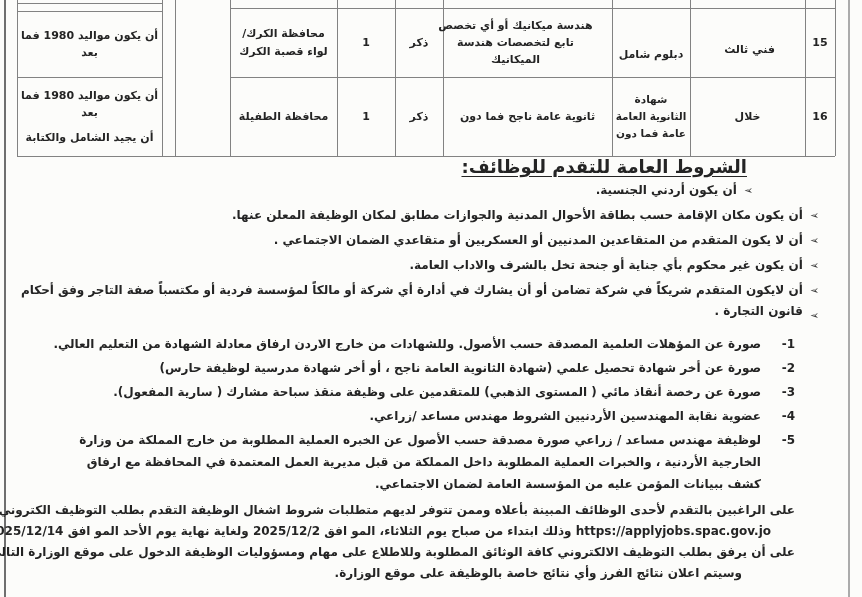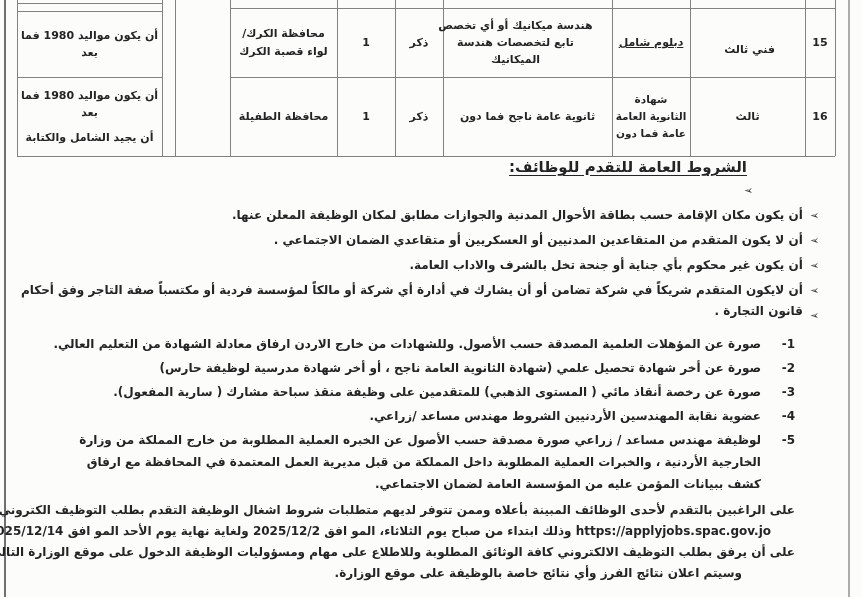--- a/index.html
+++ b/index.html
@@ -19,21 +19,21 @@
     position:absolute;display:flex;align-items:center;justify-content:center;
     text-align:center;font-weight:bold;font-size:11px;line-height:1.55;
     padding:2px 3px;box-sizing:border-box;
   }
   .cell.small{font-size:10.5px;line-height:1.6;}
   .cond-cell{justify-content:center;}
   .cond-two{flex-direction:column;justify-content:space-evenly;align-items:center;}
   
   .content{position:absolute;top:158px;right:15px;left:14px;direction:rtl;}
   .h-underline{
-    font-weight:bold;font-size:15px;text-decoration:underline;
+    font-weight:bold;font-size:18px;text-decoration:underline;
     text-underline-offset:3px;height:18px;line-height:18px;
   }
   .bullet-row{display:flex;gap:7px;align-items:flex-start;height:25px;line-height:21px;
     font-size:12px;font-weight:bold;}
   .arrow{display:inline-block;transform:scaleX(-1);font-size:11px;line-height:21px;color:#3a3a3a;}
   .doc-row{display:flex;gap:10px;align-items:flex-start;font-size:12px;font-weight:bold;
     line-height:22px;min-height:24px;}
   .doc-num{flex:0 0 24px;text-align:right;}
   .doc-text{max-width:712px;}
   .foot-line{font-size:12px;font-weight:bold;height:21px;line-height:21px;white-space:nowrap;
@@ -62,46 +62,47 @@
 
     <div class="hline" style="left:17px;top:3px;width:145px;"></div>
     <div class="hline" style="left:17px;top:11px;width:145px;"></div>
     <div class="hline" style="left:230px;top:8px;width:605px;"></div>
     <div class="hline" style="left:17px;top:77px;width:145px;"></div>
     <div class="hline" style="left:230px;top:77px;width:605px;"></div>
     <div class="hline" style="left:17px;top:156px;width:818px;"></div>
 
     <div class="cell" style="left:805px;top:8px;width:30px;height:69px;">15</div>
     <div class="cell" style="left:692px;top:8px;width:115px;height:69px;margin-top:7px;">فني ثالث</div>
-    <div class="cell" style="left:612px;top:8px;width:78px;height:69px;text-decoration:underline;">دبلوم شامل</div>
+    <div class="cell" style="left:612px;top:20px;width:78px;height:69px;">دبلوم شامل</div>
     <div class="cell" style="left:431px;top:8px;width:169px;height:69px;">هندسة ميكانيك أو أي تخصص تابع لتخصصات هندسة الميكانيك</div>
     <div class="cell" style="left:395px;top:8px;width:48px;height:69px;">ذكر</div>
     <div class="cell" style="left:337px;top:8px;width:58px;height:69px;">1</div>
     <div class="cell" style="left:230px;top:8px;width:107px;height:69px;">محافظة الكرك/ لواء قصبة الكرك</div>
     <div class="cell cond-cell" style="left:17px;top:11px;width:145px;height:66px;">أن يكون مواليد 1980 فما بعد</div>
 
     <div class="cell" style="left:805px;top:77px;width:30px;height:79px;">16</div>
-    <div class="cell" style="left:690px;top:77px;width:115px;height:79px;">ثالث</div>
+    <div class="cell" style="left:690px;top:77px;width:115px;height:79px;">خلال</div>
     <div class="cell small" style="left:612px;top:77px;width:78px;height:79px;">شهادة الثانوية العامة عامة فما دون</div>
     <div class="cell" style="left:443px;top:77px;width:169px;height:79px;">ثانوية عامة ناجح فما دون</div>
     <div class="cell" style="left:395px;top:77px;width:48px;height:79px;">ذكر</div>
     <div class="cell" style="left:337px;top:77px;width:58px;height:79px;">1</div>
     <div class="cell" style="left:230px;top:77px;width:107px;height:79px;">محافظة الطفيلة</div>
     <div class="cell cond-two" style="left:17px;top:77px;width:145px;height:79px;">
       <span>أن يكون مواليد 1980 فما بعد</span>
       <span>أن يجيد الشامل والكتابة</span>
     </div>
   </div>
 
   <div class="content">
 
     <div class="h-underline" style="padding-right:100px;">الشروط العامة للتقدم للوظائف:</div>
 
     <div class="bullet-row" style="margin-top:4px;padding-right:94px;">
       <span class="arrow">➢</span>
+      <span>أن يكون أردني الجنسية.</span>
     </div>
     <div class="bullet-row" style="padding-right:28px;">
       <span class="arrow">➢</span>
       <span>أن يكون مكان الإقامة حسب بطاقة الأحوال المدنية والجوازات مطابق لمكان الوظيفة المعلن عنها.</span>
     </div>
     <div class="bullet-row" style="padding-right:28px;">
       <span class="arrow">➢</span>
       <span>أن لا يكون المتقدم من المتقاعدين المدنيين أو العسكريين أو متقاعدي الضمان الاجتماعي .</span>
     </div>
     <div class="bullet-row" style="padding-right:28px;">

